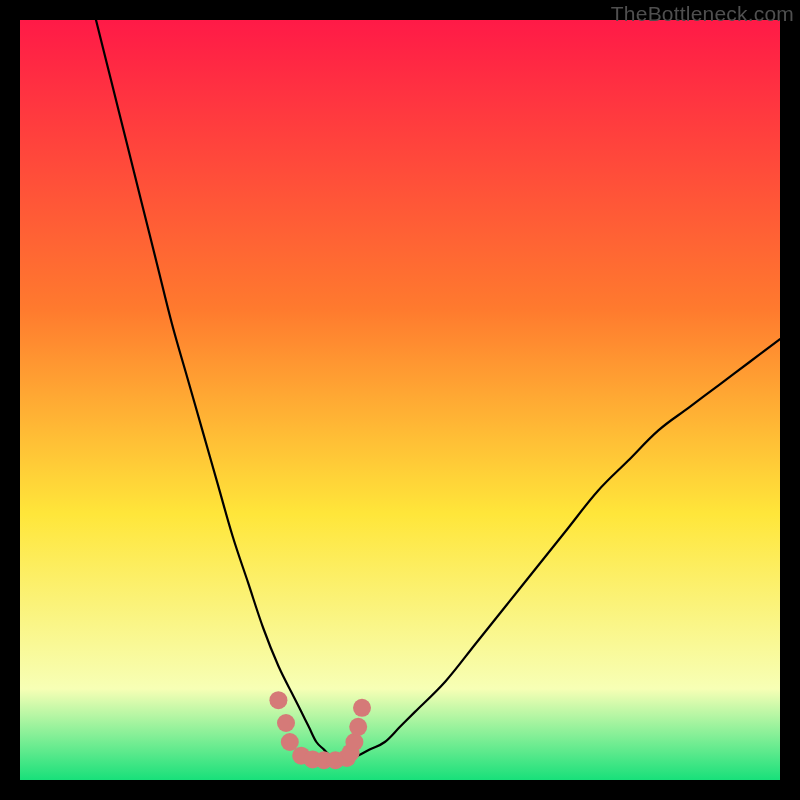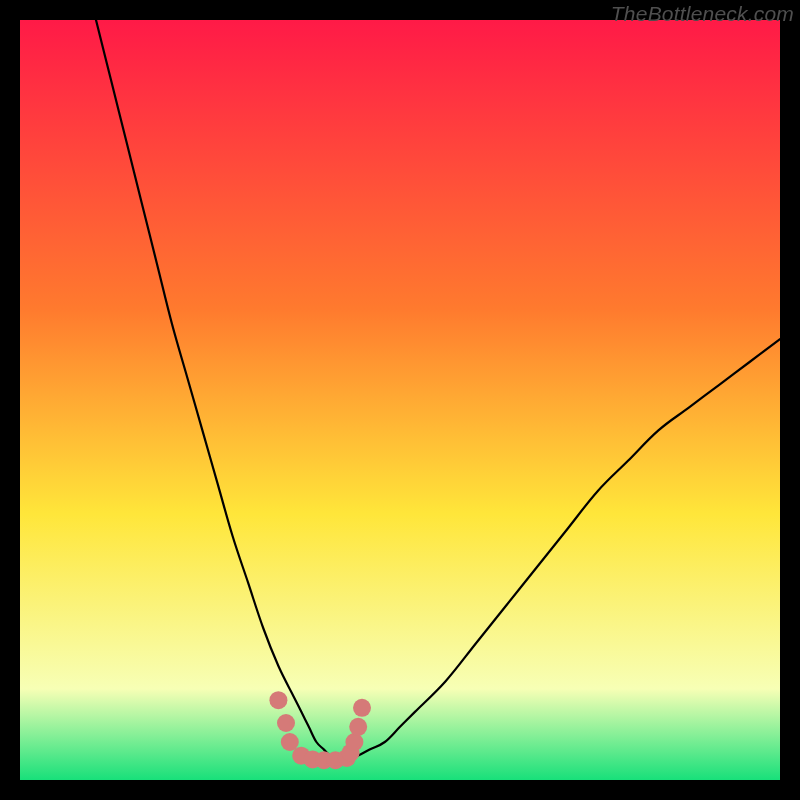--- a/index.html
+++ b/index.html
@@ -28,21 +28,20 @@
   }
   .watermark {
     position: absolute;
     top: 2px;
     right: 6px;
     color: #4f4f4f;
     font-size: 21px;
     font-weight: 500;
     letter-spacing: 0.2px;
     user-select: none;
-    font-style: italic;
   }
 </style>
 </head>
 <body>
 
 <div class="frame"></div>
 
 <svg class="plot" viewBox="0 0 760 760" preserveAspectRatio="none">
   <defs>
     <linearGradient id="bgGrad" x1="0" y1="0" x2="0" y2="1">

